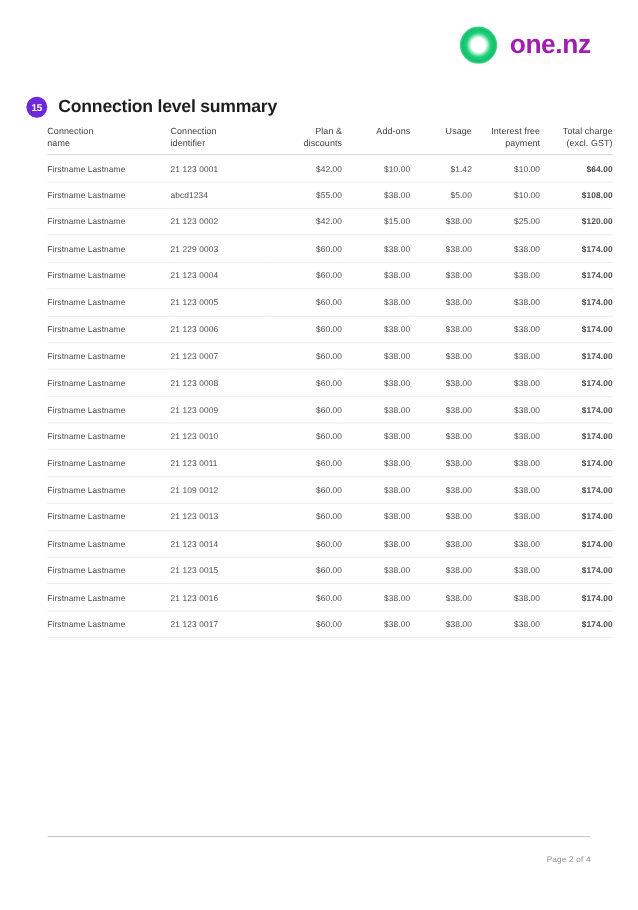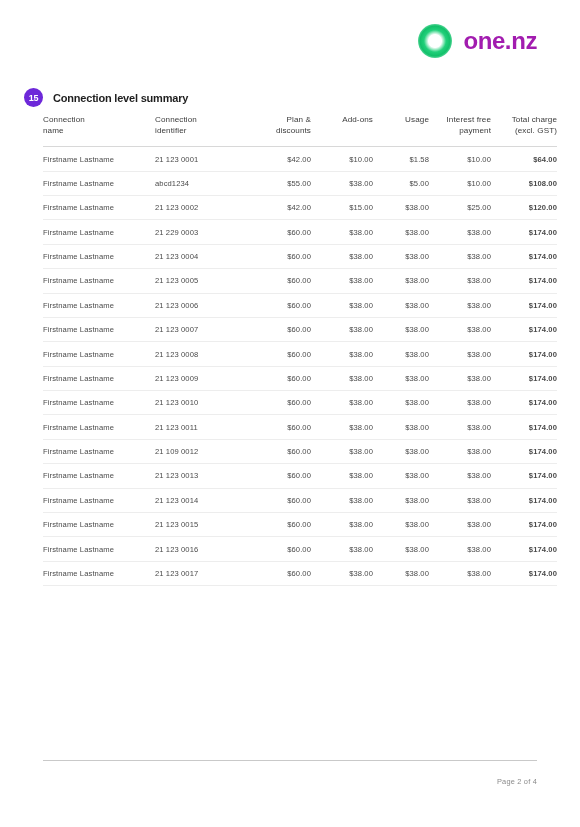--- a/index.html
+++ b/index.html
@@ -71,21 +71,21 @@
     color: #ffffff;
     font-size: 9px;
     font-weight: bold;
     display: flex;
     align-items: center;
     justify-content: center;
     flex: none;
     letter-spacing: -0.2px;
   }
   .section-title {
-    font-size: 11px;
+    font-size: 16px;
     font-weight: bold;
     color: #1e1e1e;
     letter-spacing: -0.2px;
   }
 
   
   .table-wrap {
     position: absolute;
     top: 114px;
     left: 43px;
@@ -93,21 +93,21 @@
   }
   table.charges {
     width: 100%;
     border-collapse: collapse;
     table-layout: fixed;
   }
   table.charges th {
     font-size: 8.1px;
     font-weight: normal;
     color: #3b3b3b;
-    padding: 0 0 10px 0;
+    padding: 0 0 4px 0;
     vertical-align: top;
     line-height: 1.38;
     letter-spacing: 0.1px;
   }
   table.charges thead tr {
     border-bottom: 1px solid #d8d8d8;
   }
   table.charges td {
     font-size: 7.6px;
     color: #4a4a4a;
@@ -228,21 +228,21 @@
             <span>(excl. GST)</span>
           </th>
         </tr>
       </thead>
       <tbody id="table-body">
           <tr>
             <td class="col-name">Firstname Lastname</td>
             <td class="col-ident">21 123 0001</td>
             <td class="col-plan amount">$42.00</td>
             <td class="col-addons amount">$10.00</td>
-            <td class="col-usage amount">$1.58</td>
+            <td class="col-usage amount">$1.42</td>
             <td class="col-ifp amount">$10.00</td>
             <td class="col-total total-cell">$64.00</td>
           </tr>
           <tr>
             <td class="col-name">Firstname Lastname</td>
             <td class="col-ident">abcd1234</td>
             <td class="col-plan amount">$55.00</td>
             <td class="col-addons amount">$38.00</td>
             <td class="col-usage amount">$5.00</td>
             <td class="col-ifp amount">$10.00</td>

